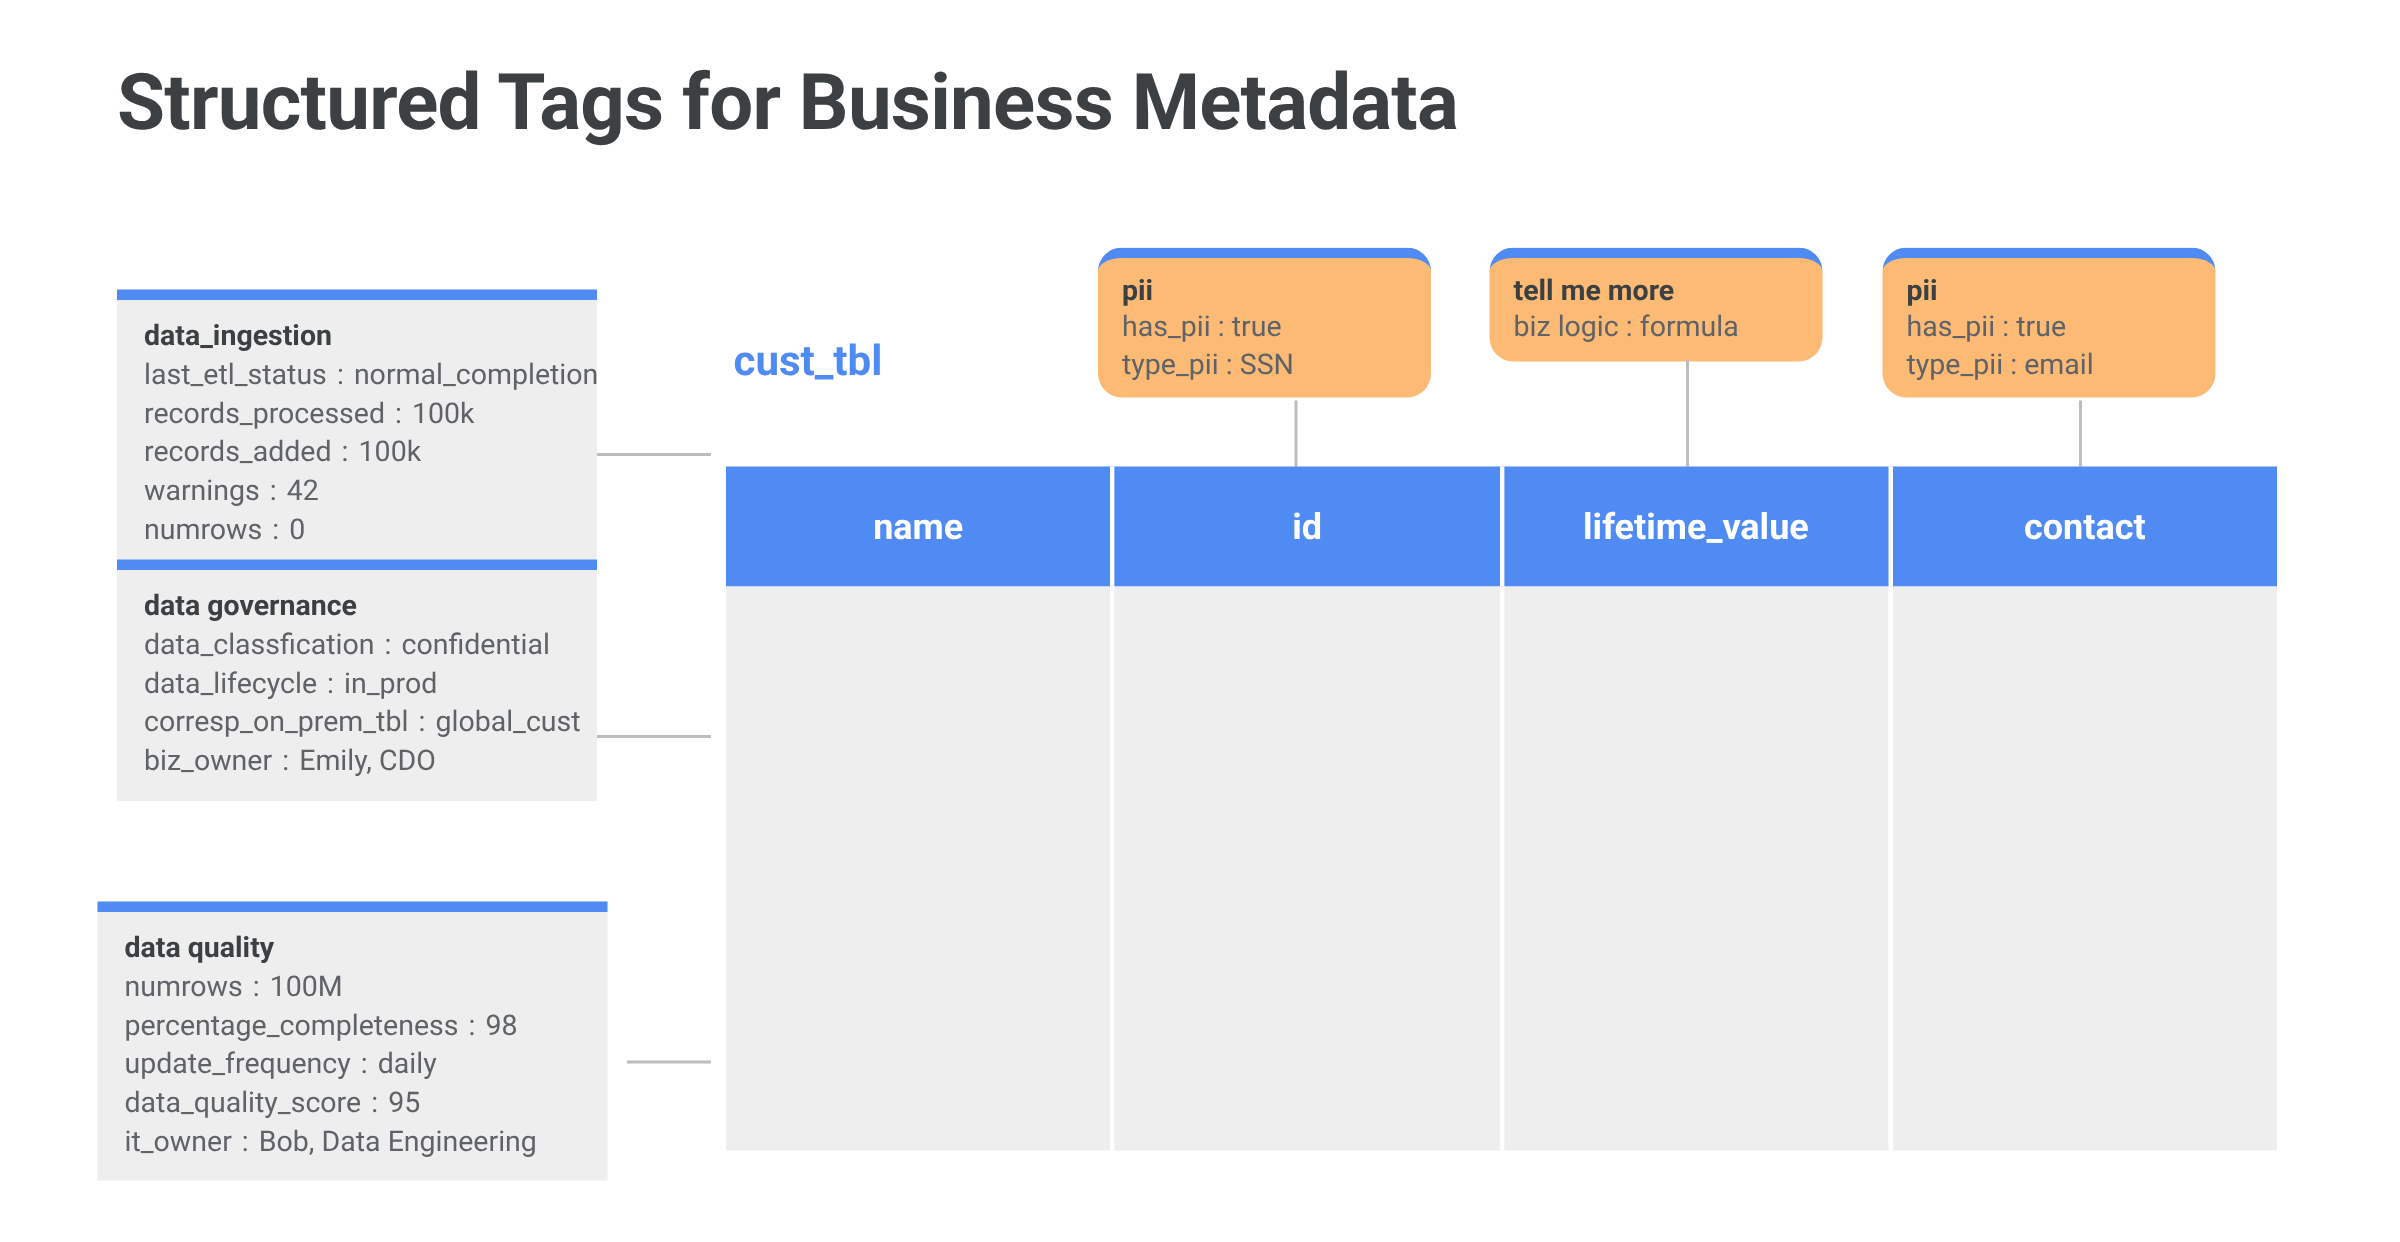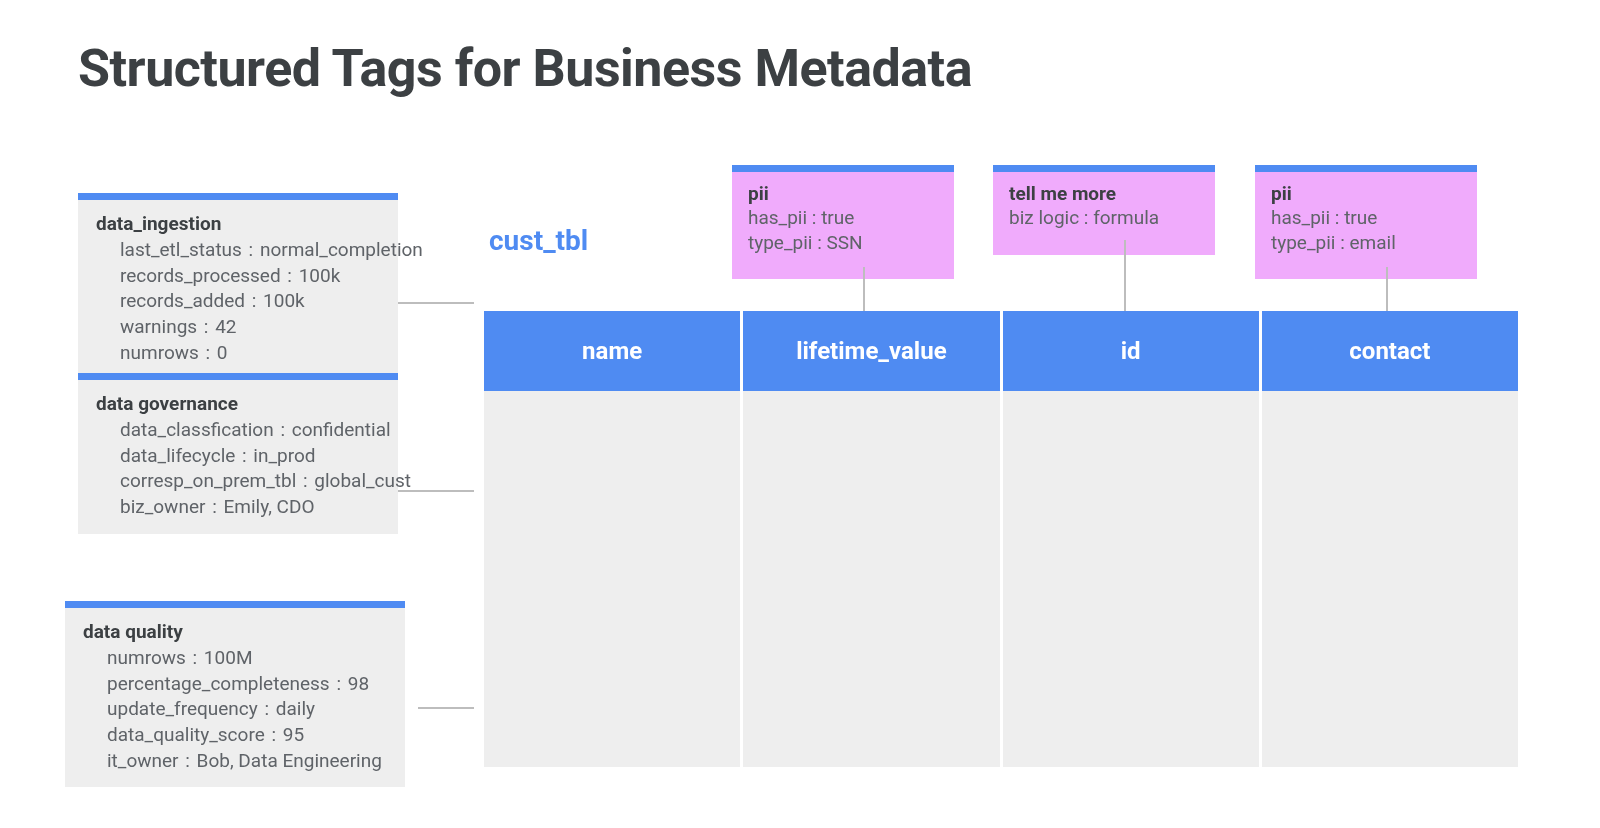--- a/index.html
+++ b/index.html
@@ -37,38 +37,38 @@
     font-weight: 700;
     font-size: 19px;
     color: #3c4043;
     margin-bottom: 2px;
   }
   .tag-card .row {
     font-size: 19px;
     color: #5f6368;
     line-height: 1.35;
     white-space: nowrap;
-    margin-left: 24px;
   }
   .tag-card .row .k { color: #5f6368; }
   .tag-card .row .sep { padding: 0 2px; }
   .tag-card .row .v { color: #5f6368; }
 
   .table-label {
     position: absolute;
     font-size: 28px;
     font-weight: 700;
     color: #4f8bf2;
   }
 
   .col-tag {
     position: absolute;
-    background: #f0abfc;
+    background: #fdba74;
     border-top: 7px solid #4f8bf2;
-    padding: 10px 16px 24px 16px;
+    padding: 10px 16px 10px 16px;
+    border-radius: 16px;
   }
   .col-tag .card-title {
     font-weight: 700;
     font-size: 19px;
     color: #3c4043;
     margin-bottom: 1px;
   }
   .col-tag .row {
     font-size: 19px;
     color: #5f6368;
@@ -175,22 +175,22 @@
     <div class="row"><span>type_pii</span><span> : </span><span>email</span></div>
   </div>
 
   <div class="connector connector-v" style="left:863px; top:267px; height:44px;"></div>
   <div class="connector connector-v" style="left:1124px; top:240px; height:71px;"></div>
   <div class="connector connector-v" style="left:1386px; top:267px; height:44px;"></div>
 
   <div class="table-wrap">
     <div class="thead">
       <div class="th">name</div>
+      <div class="th">id</div>
       <div class="th">lifetime_value</div>
-      <div class="th">id</div>
       <div class="th">contact</div>
     </div>
     <div class="tbody">
       <div class="td"></div>
       <div class="td"></div>
       <div class="td"></div>
       <div class="td"></div>
     </div>
   </div>
 

